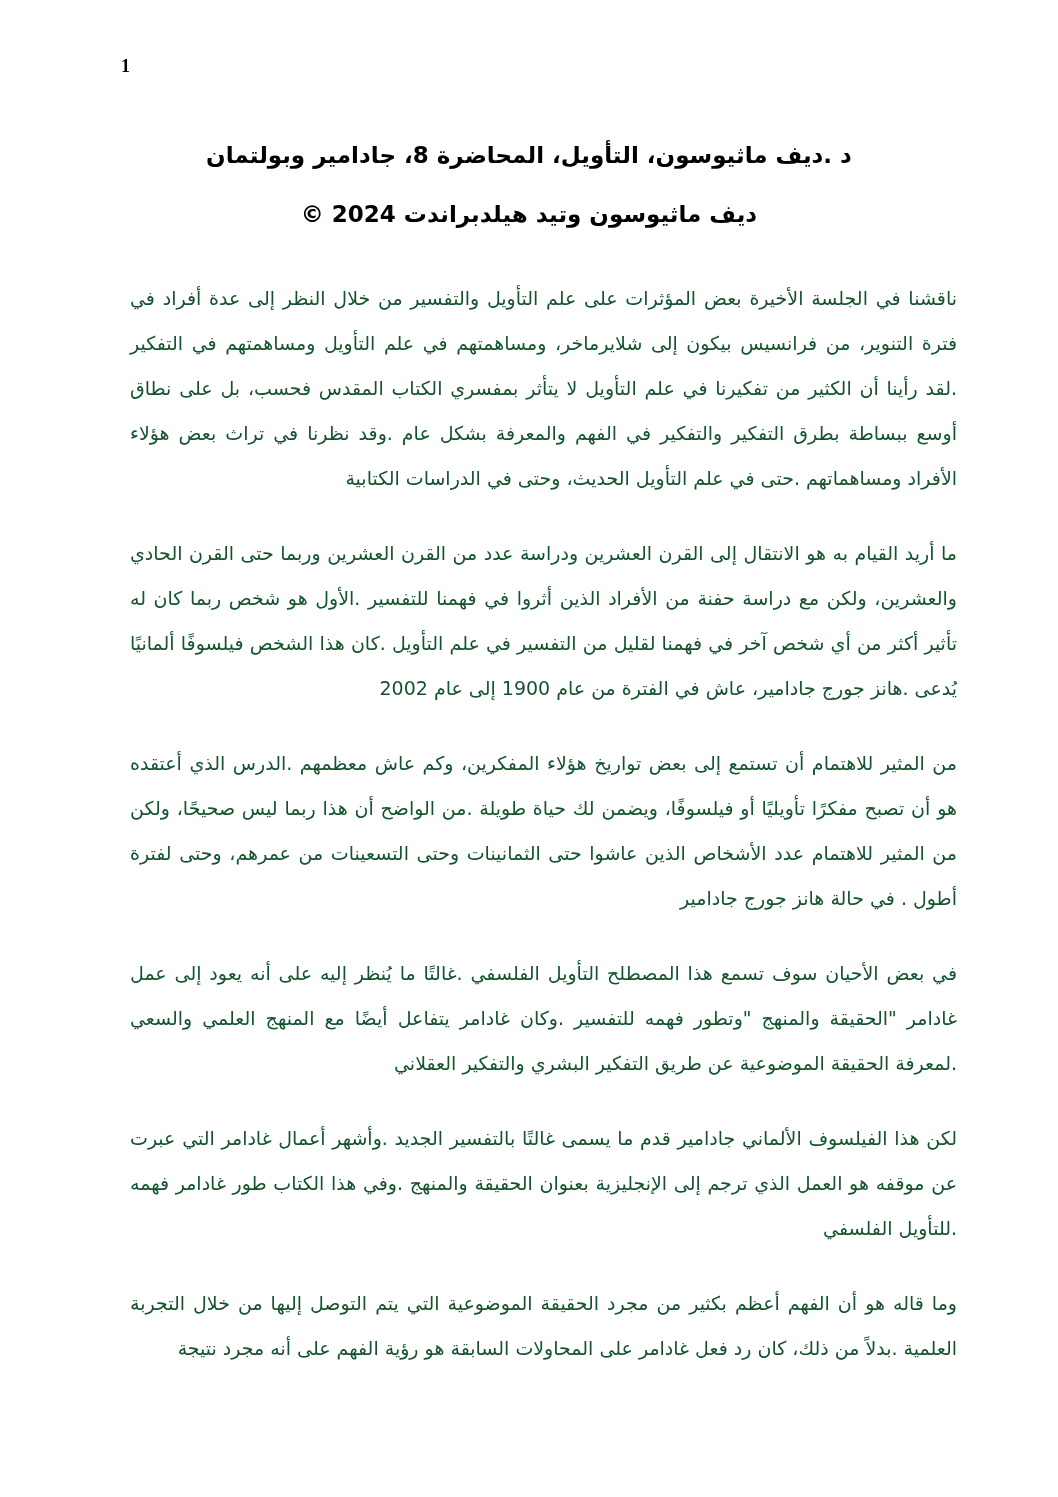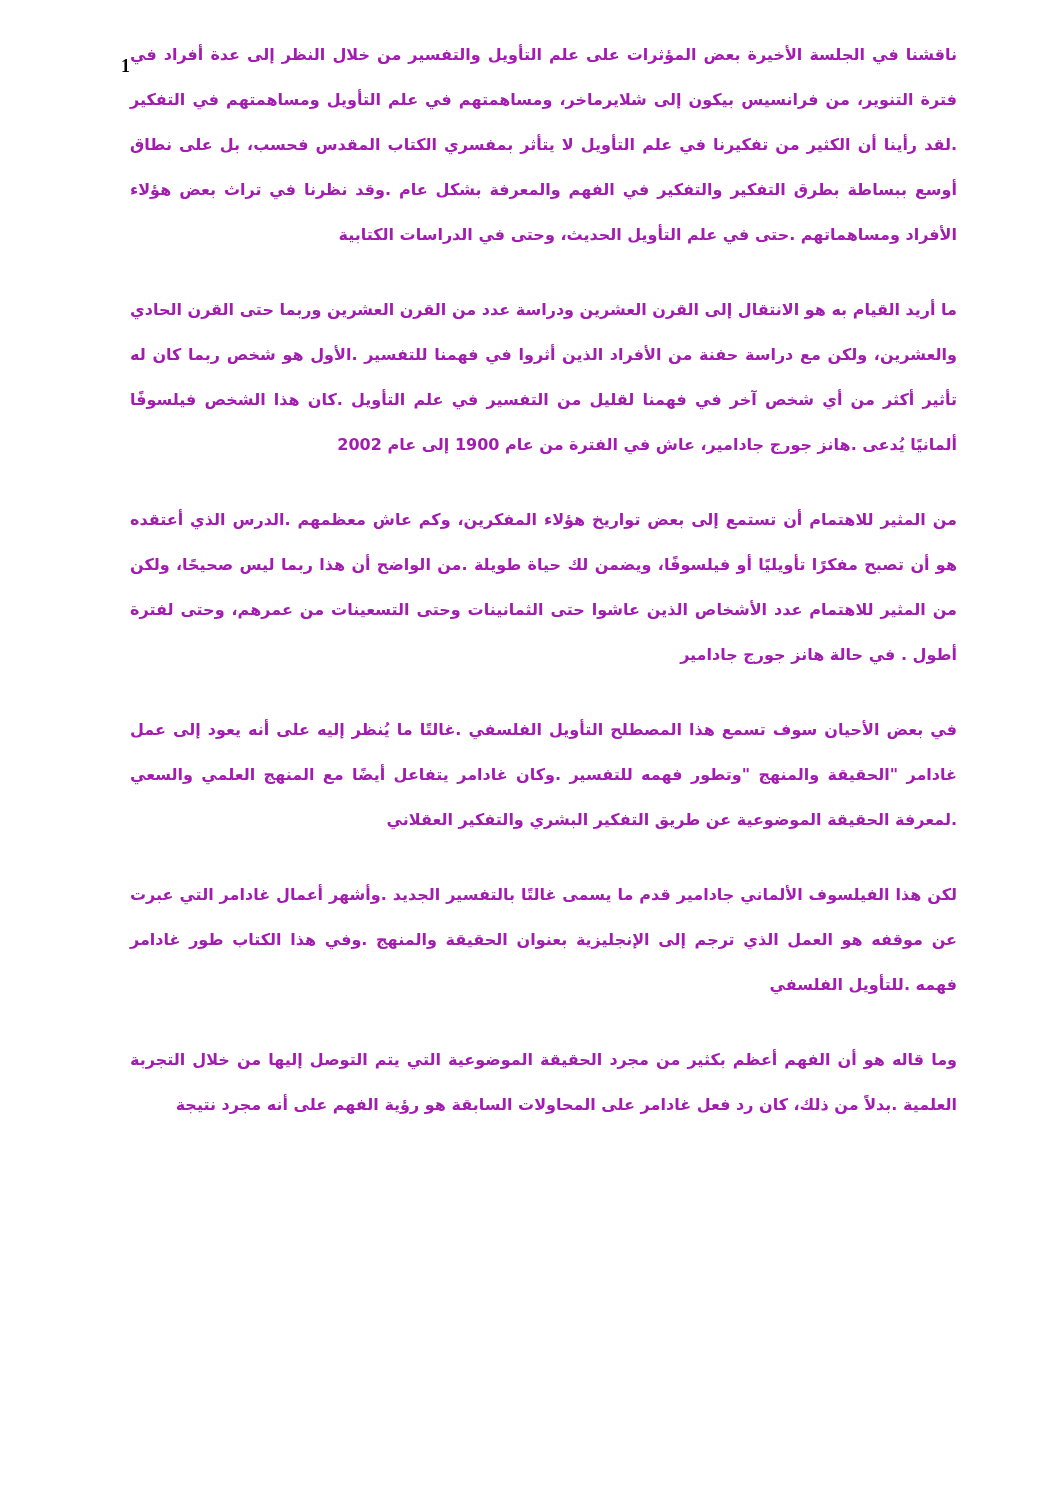--- a/index.html
+++ b/index.html
@@ -37,34 +37,38 @@
     line-height: 59px;
     color: #000000;
   }
   .body-text {
     margin: 32px 101px 0 130px;
   }
   .body-text p {
     direction: rtl;
     unicode-bidi: embed;
     text-align: justify;
-    font-weight: 700;
-    font-size: 16px;
+    font-weight: 400;
+    font-size: 19px;
     line-height: 45px;
     margin: 0 0 30px 0;
-    color: #a21caf;
+    color: #14532d;
   }
 </style>
 </head>
 <body>
 
 <div class="page">
 
   <div class="page-number">1</div>
 
+  <header class="title-block">
+    <div class="title-line" dir="rtl">د .ديف ماثيوسون، التأويل، المحاضرة 8، جادامير وبولتمان</div>
+    <div class="title-line" dir="rtl">ديف ماثيوسون وتيد هيلدبراندت 2024 ©</div>
+  </header>
 
   <main class="body-text">
     <p dir="rtl">ناقشنا في الجلسة الأخيرة بعض المؤثرات على علم التأويل والتفسير من خلال النظر إلى عدة أفراد في فترة التنوير، من فرانسيس بيكون إلى شلايرماخر، ومساهمتهم في علم التأويل ومساهمتهم في التفكير .لقد رأينا أن الكثير من تفكيرنا في علم التأويل لا يتأثر بمفسري الكتاب المقدس فحسب، بل على نطاق أوسع ببساطة بطرق التفكير والتفكير في الفهم والمعرفة بشكل عام .وقد نظرنا في تراث بعض هؤلاء الأفراد ومساهماتهم .حتى في علم التأويل الحديث، وحتى في الدراسات الكتابية</p>
     <p dir="rtl">ما أريد القيام به هو الانتقال إلى القرن العشرين ودراسة عدد من القرن العشرين وربما حتى القرن الحادي والعشرين، ولكن مع دراسة حفنة من الأفراد الذين أثروا في فهمنا للتفسير .الأول هو شخص ربما كان له تأثير أكثر من أي شخص آخر في فهمنا لقليل من التفسير في علم التأويل .كان هذا الشخص فيلسوفًا ألمانيًا يُدعى .هانز جورج جادامير، عاش في الفترة من عام 1900 إلى عام 2002</p>
     <p dir="rtl">من المثير للاهتمام أن تستمع إلى بعض تواريخ هؤلاء المفكرين، وكم عاش معظمهم .الدرس الذي أعتقده هو أن تصبح مفكرًا تأويليًا أو فيلسوفًا، ويضمن لك حياة طويلة .من الواضح أن هذا ربما ليس صحيحًا، ولكن من المثير للاهتمام عدد الأشخاص الذين عاشوا حتى الثمانينات وحتى التسعينات من عمرهم، وحتى لفترة أطول . في حالة هانز جورج جادامير</p>
     <p dir="rtl">في بعض الأحيان سوف تسمع هذا المصطلح التأويل الفلسفي .غالتًا ما يُنظر إليه على أنه يعود إلى عمل غادامر "الحقيقة والمنهج "وتطور فهمه للتفسير  .وكان غادامر يتفاعل أيضًا مع المنهج العلمي والسعي .لمعرفة الحقيقة الموضوعية عن طريق التفكير البشري والتفكير العقلاني</p>
     <p dir="rtl">لكن هذا الفيلسوف الألماني جادامير قدم ما يسمى غالتًا بالتفسير الجديد .وأشهر أعمال غادامر التي عبرت عن موقفه هو العمل الذي ترجم إلى الإنجليزية بعنوان الحقيقة والمنهج .وفي هذا الكتاب طور غادامر فهمه .للتأويل الفلسفي</p>
     <p dir="rtl">وما قاله هو أن الفهم أعظم بكثير من مجرد الحقيقة الموضوعية التي يتم التوصل إليها من خلال التجربة العلمية .بدلاً من ذلك، كان رد فعل غادامر على المحاولات السابقة هو رؤية الفهم على أنه مجرد نتيجة</p>
   </main>
 

